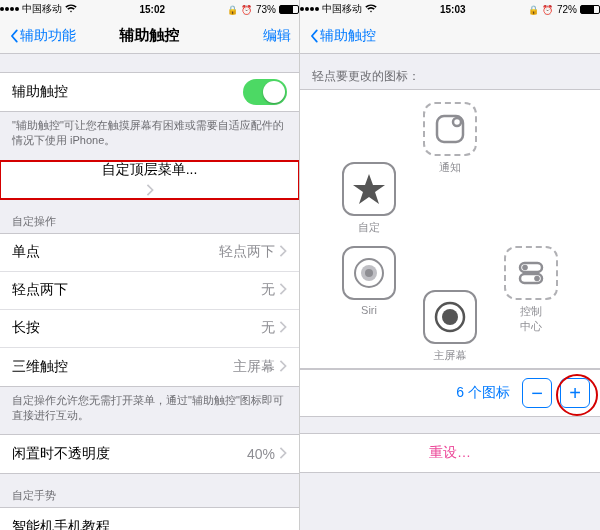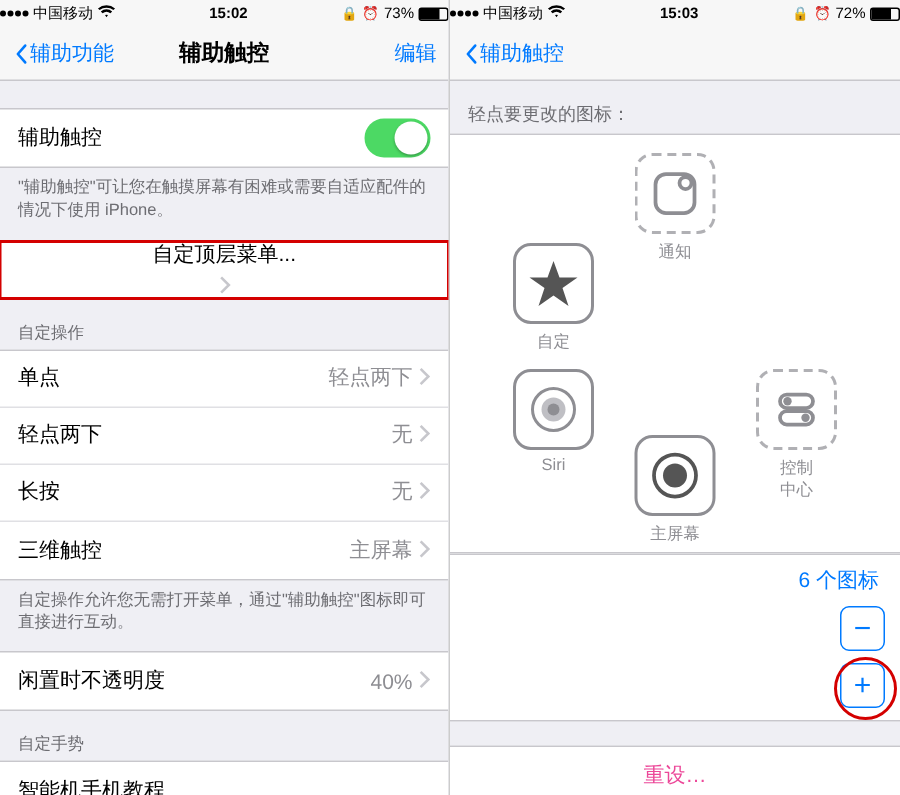--- a/index.html
+++ b/index.html
@@ -60,21 +60,21 @@
   .pos2 { top:72px;  left:34px;  }  
   .pos3 { top:72px;  left:196px; }  
   .pos4 { top:156px; left:34px;  }  
   .pos5 { top:156px; left:196px; }  
   .pos6 { top:200px; left:115px; }  
 
   
   .ic-star svg, .ic-app svg, .ic-phone svg, .ic-home svg, .ic-siri svg, .ic-cc svg { width:36px; height:36px; }
 
   
-  .counter { display:flex; align-items:flex-end; justify-content:flex-end; gap:8px; padding:8px 10px; background:#fff; border-top:1px solid #c8c7cc; border-bottom:1px solid #c8c7cc;flex-direction:column; }
+  .counter { display:flex; align-items:center; justify-content:flex-end; gap:8px; padding:8px 10px; background:#fff; border-top:1px solid #c8c7cc; border-bottom:1px solid #c8c7cc; }
   .counter .cnt { color:#007aff; font-size:14px; margin-right:4px; }
   .sqbtn { width:30px; height:30px; border:1px solid #007aff; border-radius:6px; color:#007aff; display:flex; align-items:center; justify-content:center; font-size:20px; background:#fff; }
   .circle-red { position:relative; }
   .circle-red::after { content:""; position:absolute; width:38px; height:38px; border:2px solid #d40000; border-radius:50%; left:-5px; top:-5px; }
 
   .resetrow { margin-top:16px; background:#fff; border-top:1px solid #c8c7cc; border-bottom:1px solid #c8c7cc; text-align:center; }
   .resetrow .cell { justify-content:center; }
   .resetrow .label { color:#ec4899; }
 </style>
 </head>

